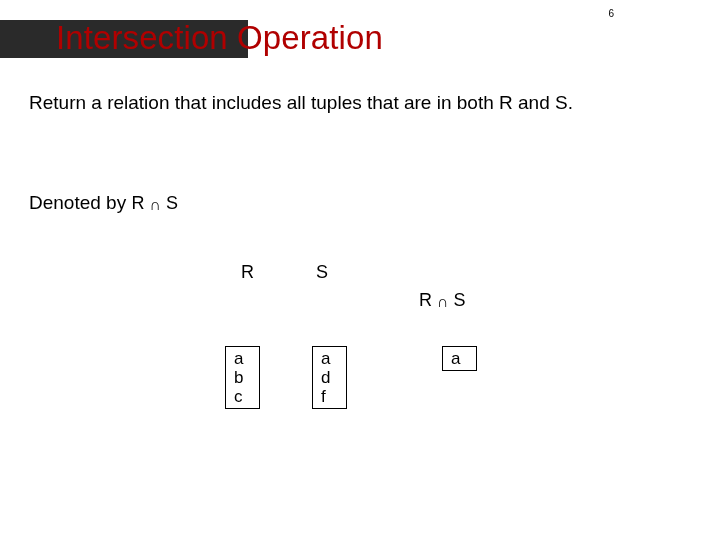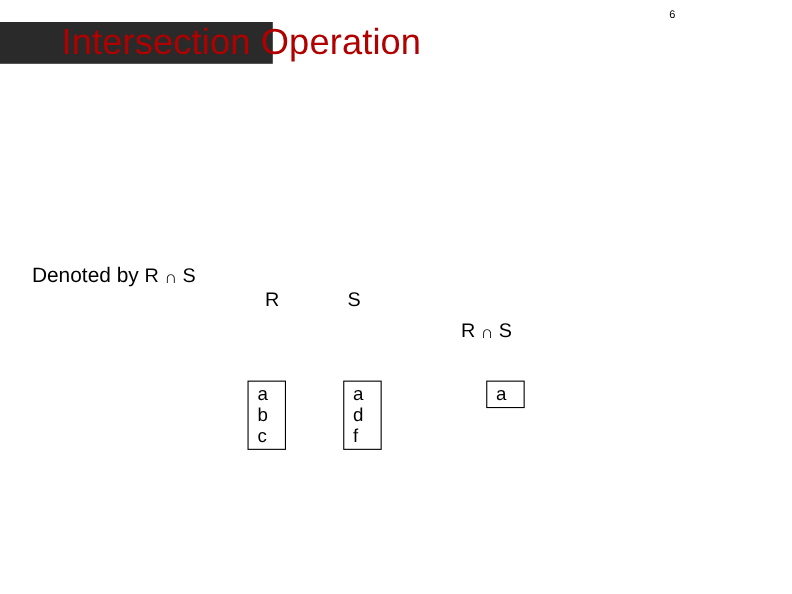--- a/index.html
+++ b/index.html
@@ -50,21 +50,20 @@
   }
   .uc {
     text-decoration: underline;
     font-weight: bold;
   }
   .denoted {
     position: absolute;
     left: 29px;
     top: 192px;
     font-size: 19px;
-    margin-top: 48px;
   }
   .expr {
     font-size: 18px;
   }
   .cap {
     font-size: 16px;
     position: relative;
     top: 1px;
   }
   .labels {
@@ -98,20 +97,21 @@
 </style>
 </head>
 <body>
 
 <div class="page-number">6</div>
 
 <div class="topbar"></div>
 <div class="title">Intersection Operation</div>
 
 <div class="body">
+  <p>Return a relation that includes all tuples that are in both R and S.</p>
 </div>
 
 <div class="denoted">
   <span>Denoted by  </span><span class="expr"><span>R </span><span class="cap">∩</span><span> S</span></span>
 </div>
 
 <div class="labels">
   <div class="lbl-R">R</div>
   <div class="lbl-S">S</div>
   <div class="lbl-RS">

